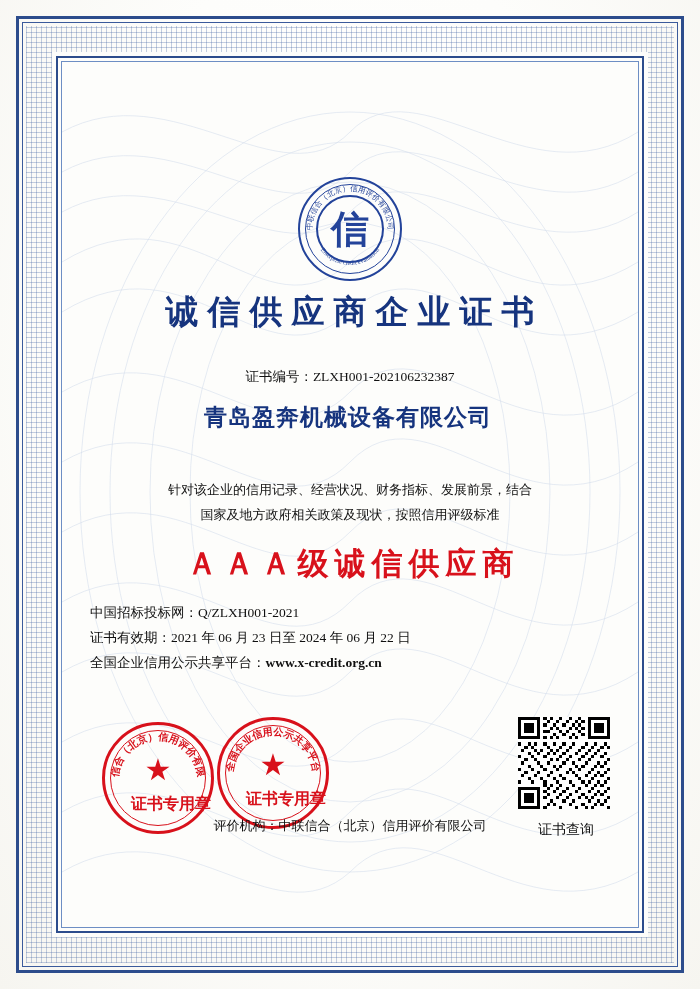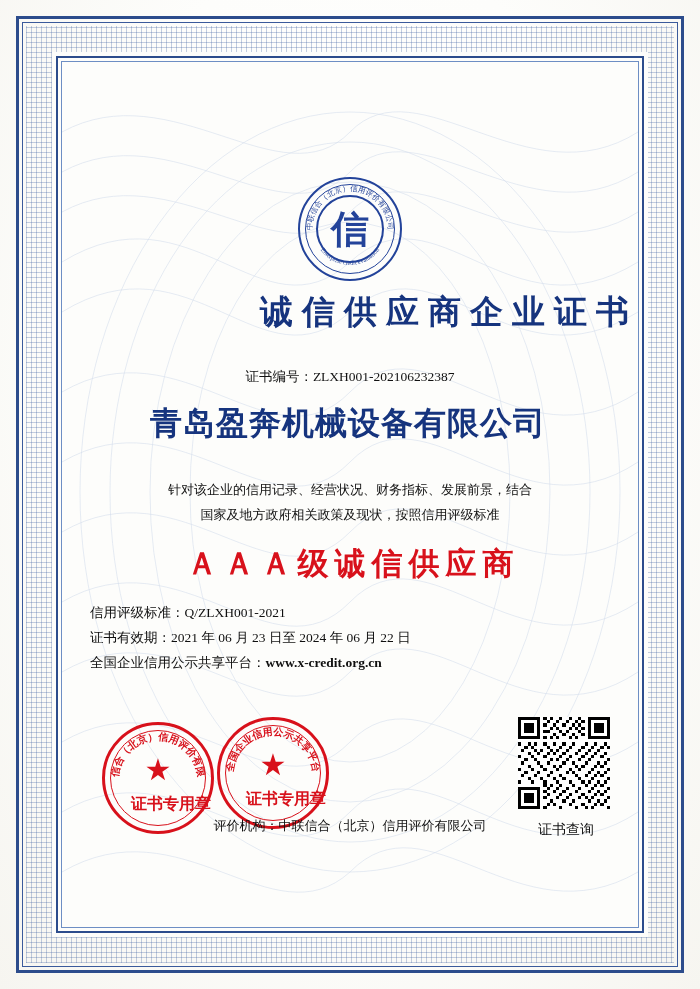--- a/index.html
+++ b/index.html
@@ -84,37 +84,37 @@
     font-family:"Liberation Serif", serif;
   }
   .emblem .arc-top, .emblem .arc-bot{
     position:absolute;left:0;top:0;width:104px;height:104px;
   }
   .arc-text{font-size:7.4px;fill:#23439a;font-family:"Liberation Sans",sans-serif;letter-spacing:.2px;}
   .arc-text-en{font-size:6.2px;fill:#23439a;font-family:"Liberation Serif",serif;}
 
   
   .title-cn{
-    position:absolute;top:228px;left:0;right:0;text-align:right;
+    position:absolute;top:228px;left:0;right:0;text-align:center;
     font-size:33px;font-weight:bold;color:#16347e;letter-spacing:9px;
     font-family:"Liberation Serif", serif;
     text-indent:9px;
   }
   .title-en{
     position:absolute;top:274px;left:0;right:0;text-align:center;
     font-size:16.5px;font-weight:bold;color:#16347e;font-style:italic;
     font-family:"Liberation Serif", serif;letter-spacing:.2px;
   }
   .cert-no{
     position:absolute;top:306px;left:0;right:0;text-align:center;
     font-size:13.5px;color:#111;font-family:"Liberation Serif", serif;
   }
   .company{
     position:absolute;top:340px;left:0;right:4px;text-align:center;
-    font-size:32px;font-weight:bold;color:#16347e;letter-spacing:1px;
+    font-size:23px;font-weight:bold;color:#16347e;letter-spacing:1px;
     font-family:"Liberation Serif", serif;
   }
   .para{
     position:absolute;top:395px;left:40px;right:40px;text-align:center;
     font-size:13px;color:#111;line-height:25px;
     font-family:"Liberation Serif", serif;
     margin-top:20px;
   }
   .grade{
     position:absolute;top:481px;left:0;right:0;text-align:center;
@@ -224,21 +224,21 @@
 
     <div class="para">
       <div>针对该企业的信用记录、经营状况、财务指标、发展前景，结合</div>
       <div>国家及地方政府相关政策及现状，按照信用评级标准</div>
     </div>
 
     <div class="grade">ＡＡＡ级诚信供应商</div>
 
     <div class="facts">
       <div class="row">
-        <span>信用评级标准：</span><span>Q/ZLXH001-2021</span>
+        <span>中国招标投标网：</span><span>Q/ZLXH001-2021</span>
       </div>
       <div class="row">
         <span>证书有效期：</span><span>2021 年 06 月 23 日至 2024 年 06 月 22 日</span>
       </div>
       <div class="row">
         <span>全国企业信用公示共享平台：</span><span class="url">www.x-credit.org.cn</span>
       </div>
     </div>
 
     <div class="seal" id="seal1">

